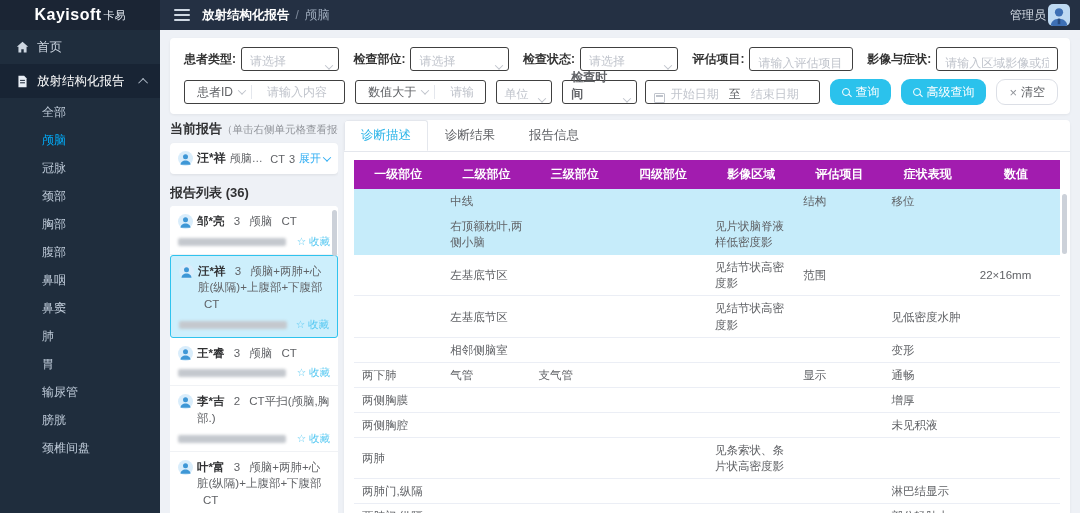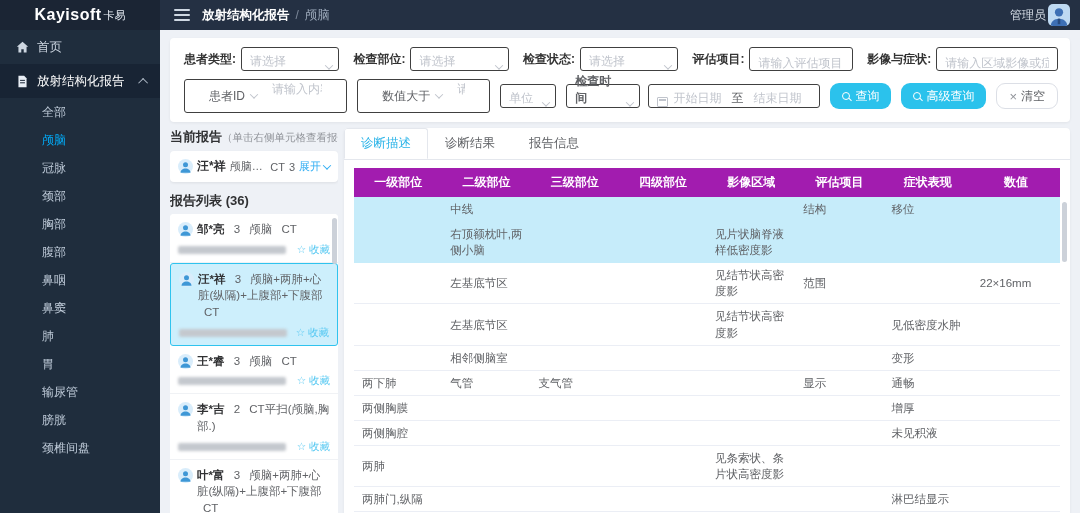--- a/index.html
+++ b/index.html
@@ -39,21 +39,21 @@
   .f-row { display:flex; align-items:center; }
   .f-row + .f-row { margin-top:8px; }
   .f-label { font-weight:bold; color:#333; margin-right:5px; white-space:nowrap; font-size:12px; }
   .f-label.gap { margin-left:14px; }
   .sel, .inp, .grp, .datebox { height:24px; border:1px solid #404040; border-radius:3px; background:#fff; display:flex; align-items:flex-end; font-size:12px; }
   .sel { padding:0 6px 0 8px; color:#c0c4cc; cursor:pointer; justify-content:space-between; }
   .sel .sel-val { color:#606266; }
   .chev { width:6px; height:6px; border-right:1.2px solid #c0c4cc; border-bottom:1.2px solid #c0c4cc; transform:rotate(45deg) translate(-1px,-1px); margin-left:6px; flex:none; }
   .inp input { border:none; outline:none; width:100%; padding:0 8px; font-size:12px; color:#606266; background:transparent; }
   .inp input::placeholder { color:#c0c4cc; }
-  .grp { padding:16px; }
+  .grp { padding:4px;gap:7px; }
   .grp .g-sel { display:flex; align-items:center; padding:0 6px 0 8px; color:#606266; border-right:1px solid #e4e7ed; height:100%; cursor:pointer; white-space:nowrap; }
   .grp input { border:none; outline:none; padding:0 8px; font-size:12px; width:100%; }
   .grp input::placeholder { color:#c0c4cc; }
   .datebox { padding:0 8px; color:#c0c4cc; }
   .cal-icon { width:11px; height:10px; border:1.2px solid #c0c4cc; border-radius:1px; position:relative; margin-right:6px; flex:none; }
   .cal-icon:before { content:""; position:absolute; top:1px; left:1px; right:1px; height:2px; background:#c0c4cc; }
   .date-to { color:#606266; margin:0 10px; }
   .btn { height:26px; border:none; border-radius:9px; display:inline-flex; align-items:center; padding:0 12px; font-size:12px; cursor:pointer; margin-left:10px; white-space:nowrap; }
   .btn.cyan { background:#2bc2ec; color:#fff; }
   .btn.plain { background:#fff; border:1px solid #dcdfe6; color:#606266; }

